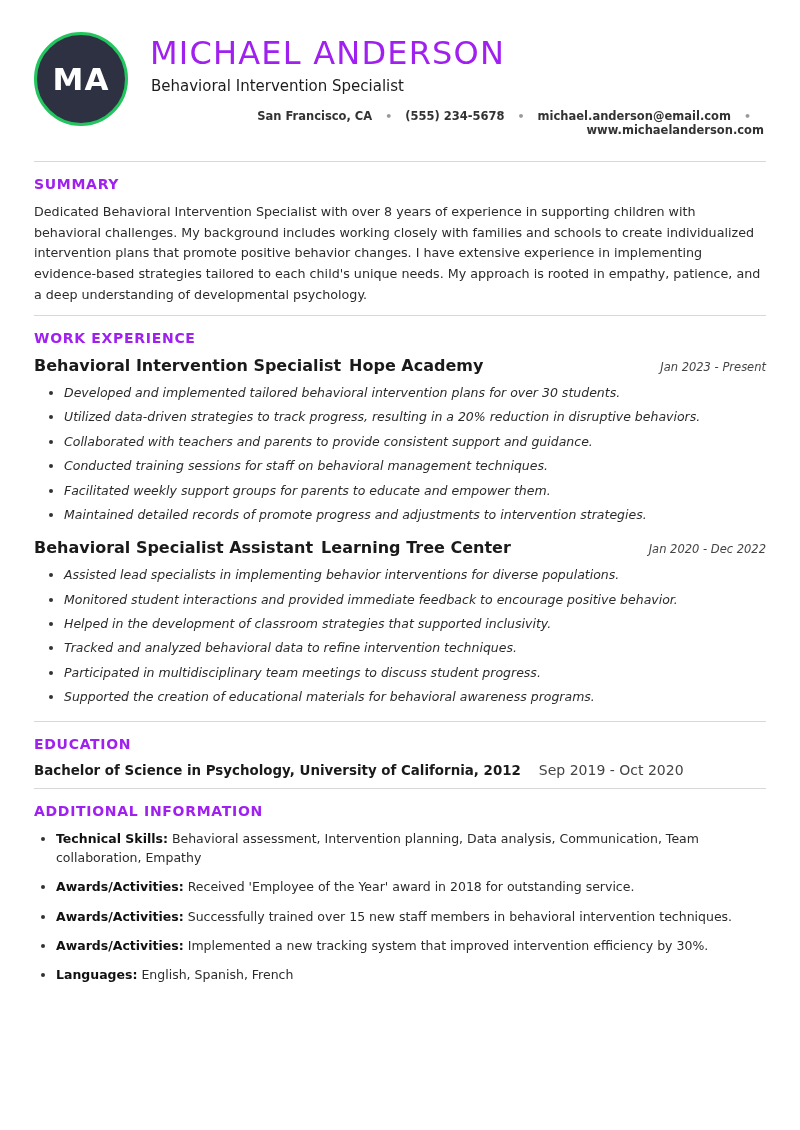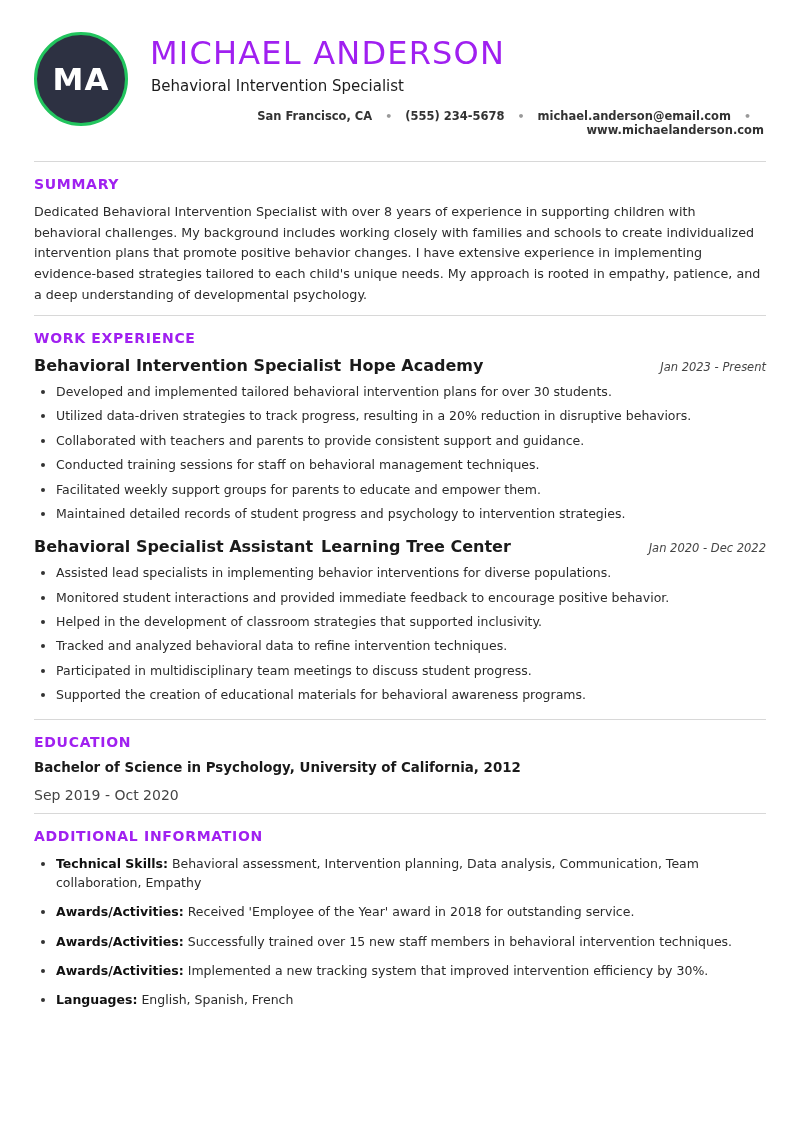--- a/index.html
+++ b/index.html
@@ -120,22 +120,23 @@
   }
   .job-company { font-weight: bold; padding-left: 8px; }
   .job-dates {
     font-size: 11.5px;
     font-style: italic;
     color: #444444;
     white-space: nowrap;
   }
   ul.bullets {
     list-style: none;
-    margin: 0;
+    margin: 8px;
     padding: 0;
+    font-style: italic;
   }
   ul.bullets li {
     position: relative;
     padding-left: 22px;
     font-size: 12.5px;
     line-height: 1.55;
     color: #2b2b2b;
     margin-bottom: 5px;
   }
   ul.bullets li::before {
@@ -146,23 +147,21 @@
     width: 4px;
     height: 4px;
     border-radius: 50%;
     background: #333333;
   }
 
   
   .edu-head {
     display: flex;
     align-items: baseline;
-    justify-content: space-between;
-    gap: 12px;
-    flex-direction: column;
+    gap: 18px;
   }
   .edu-degree {
     font-size: 13.4px;
     font-weight: bold;
     color: #1a1a1a;
   }
   .edu-dates {
     font-size: 14px;
     color: #444444;
     white-space: nowrap;
@@ -235,21 +234,21 @@
           <span>Behavioral Intervention Specialist</span><span class="job-company">Hope Academy</span>
         </div>
         <div class="job-dates">Jan 2023 - Present</div>
       </div>
       <ul class="bullets">
         <li>Developed and implemented tailored behavioral intervention plans for over 30 students.</li>
         <li>Utilized data-driven strategies to track progress, resulting in a 20% reduction in disruptive behaviors.</li>
         <li>Collaborated with teachers and parents to provide consistent support and guidance.</li>
         <li>Conducted training sessions for staff on behavioral management techniques.</li>
         <li>Facilitated weekly support groups for parents to educate and empower them.</li>
-        <li>Maintained detailed records of student progress and psychology to intervention strategies.</li>
+        <li>Maintained detailed records of promote progress and adjustments to intervention strategies.</li>
       </ul>
     </div>
 
     <div class="job">
       <div class="job-head">
         <div class="job-heading">
           <span>Behavioral Specialist Assistant</span><span class="job-company">Learning Tree Center</span>
         </div>
         <div class="job-dates">Jan 2020 - Dec 2022</div>
       </div>

